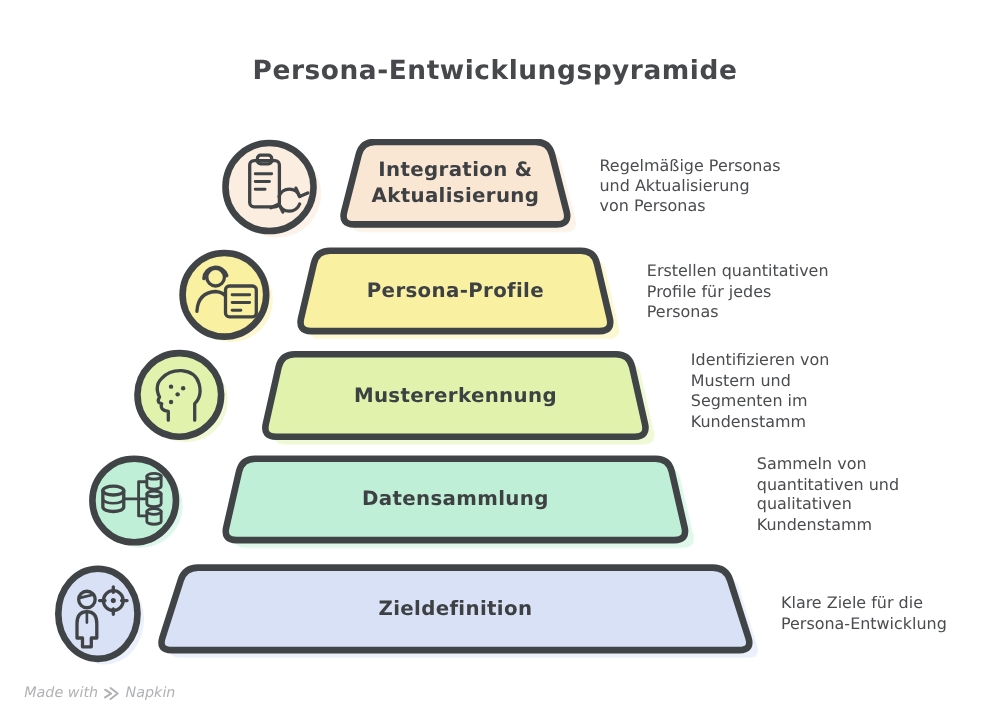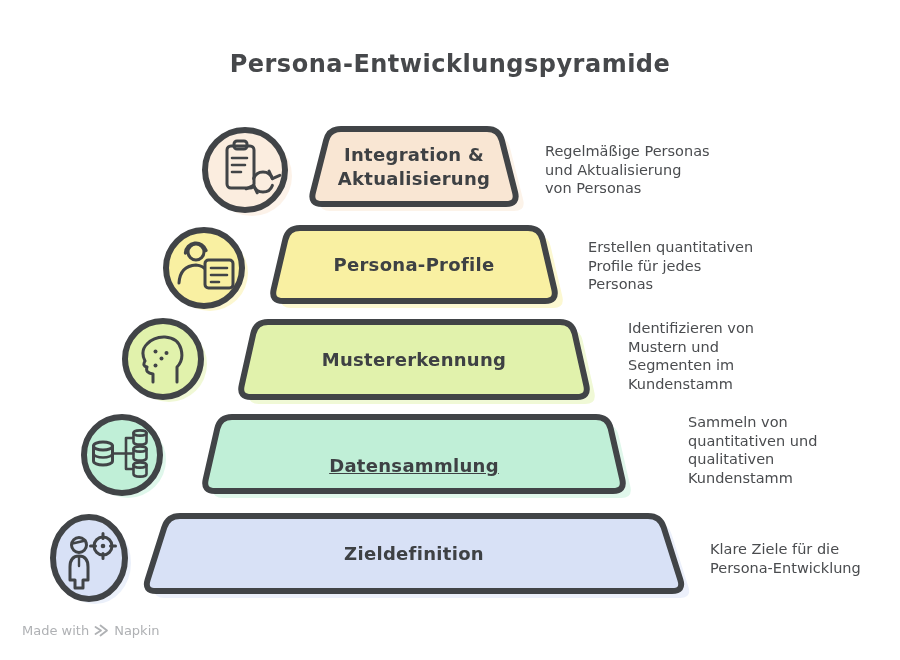--- a/index.html
+++ b/index.html
@@ -14,21 +14,21 @@
   }
   .lvl-label{
     position:absolute;display:flex;align-items:center;justify-content:center;text-align:center;
     font-size:18px;font-weight:bold;letter-spacing:.3px;color:#3E4144;line-height:1.3;
   }
   .desc{
     position:absolute;font-size:14.5px;line-height:18.5px;color:#4A4C4F;
   }
   .footer{
     position:absolute;left:22px;top:623px;display:flex;align-items:center;gap:5px;
-    font-size:13px;color:#AFB1B4;
+    font-size:13px;color:#AFB1B4;font-style:italic;
   }
   .footer svg{display:block;}
   svg .stroke{fill:none;stroke:#414447;stroke-linecap:round;stroke-linejoin:round;}
 </style>
 </head>
 <body>
 
 <div class="canvas">
 
   <svg class="layer" viewBox="0 0 900 660">
@@ -111,21 +111,21 @@
       <path class="stroke" stroke-width="3" d="M 103,533.5 V 538.5 M 103,553.5 V 558.5 M 90.5,546 H 95.5 M 110.5,546 H 115.5"></path>
       <circle cx="103" cy="546" r="2.3" fill="#414447"></circle>
     </g>
   </svg>
 
   <h1 class="page-title">Persona-Entwicklungspyramide</h1>
 
   <div class="lvl-label" style="left:329px;top:129px;width:170px;height:75px;">Integration &amp; Aktualisierung</div>
   <div class="lvl-label" style="left:288px;top:228px;width:252px;height:73px;text-align:center;">Persona-Profile</div>
   <div class="lvl-label" style="left:256px;top:322px;width:316px;height:75px;">Mustererkennung</div>
-  <div class="lvl-label" style="left:220px;top:429px;width:388px;height:74px;text-decoration:underline;">Datensammlung</div>
+  <div class="lvl-label" style="left:220px;top:417px;width:388px;height:74px;">Datensammlung</div>
   <div class="lvl-label" style="left:168px;top:516px;width:492px;height:75px;">Zieldefinition</div>
 
   <div class="desc" style="left:545px;top:142px;">
     <div>Regelmäßige Personas</div>
     <div>und Aktualisierung</div>
     <div>von Personas</div>
   </div>
   <div class="desc" style="left:588px;top:238px;">
     <div>Erstellen quantitativen</div>
     <div>Profile für jedes</div>

